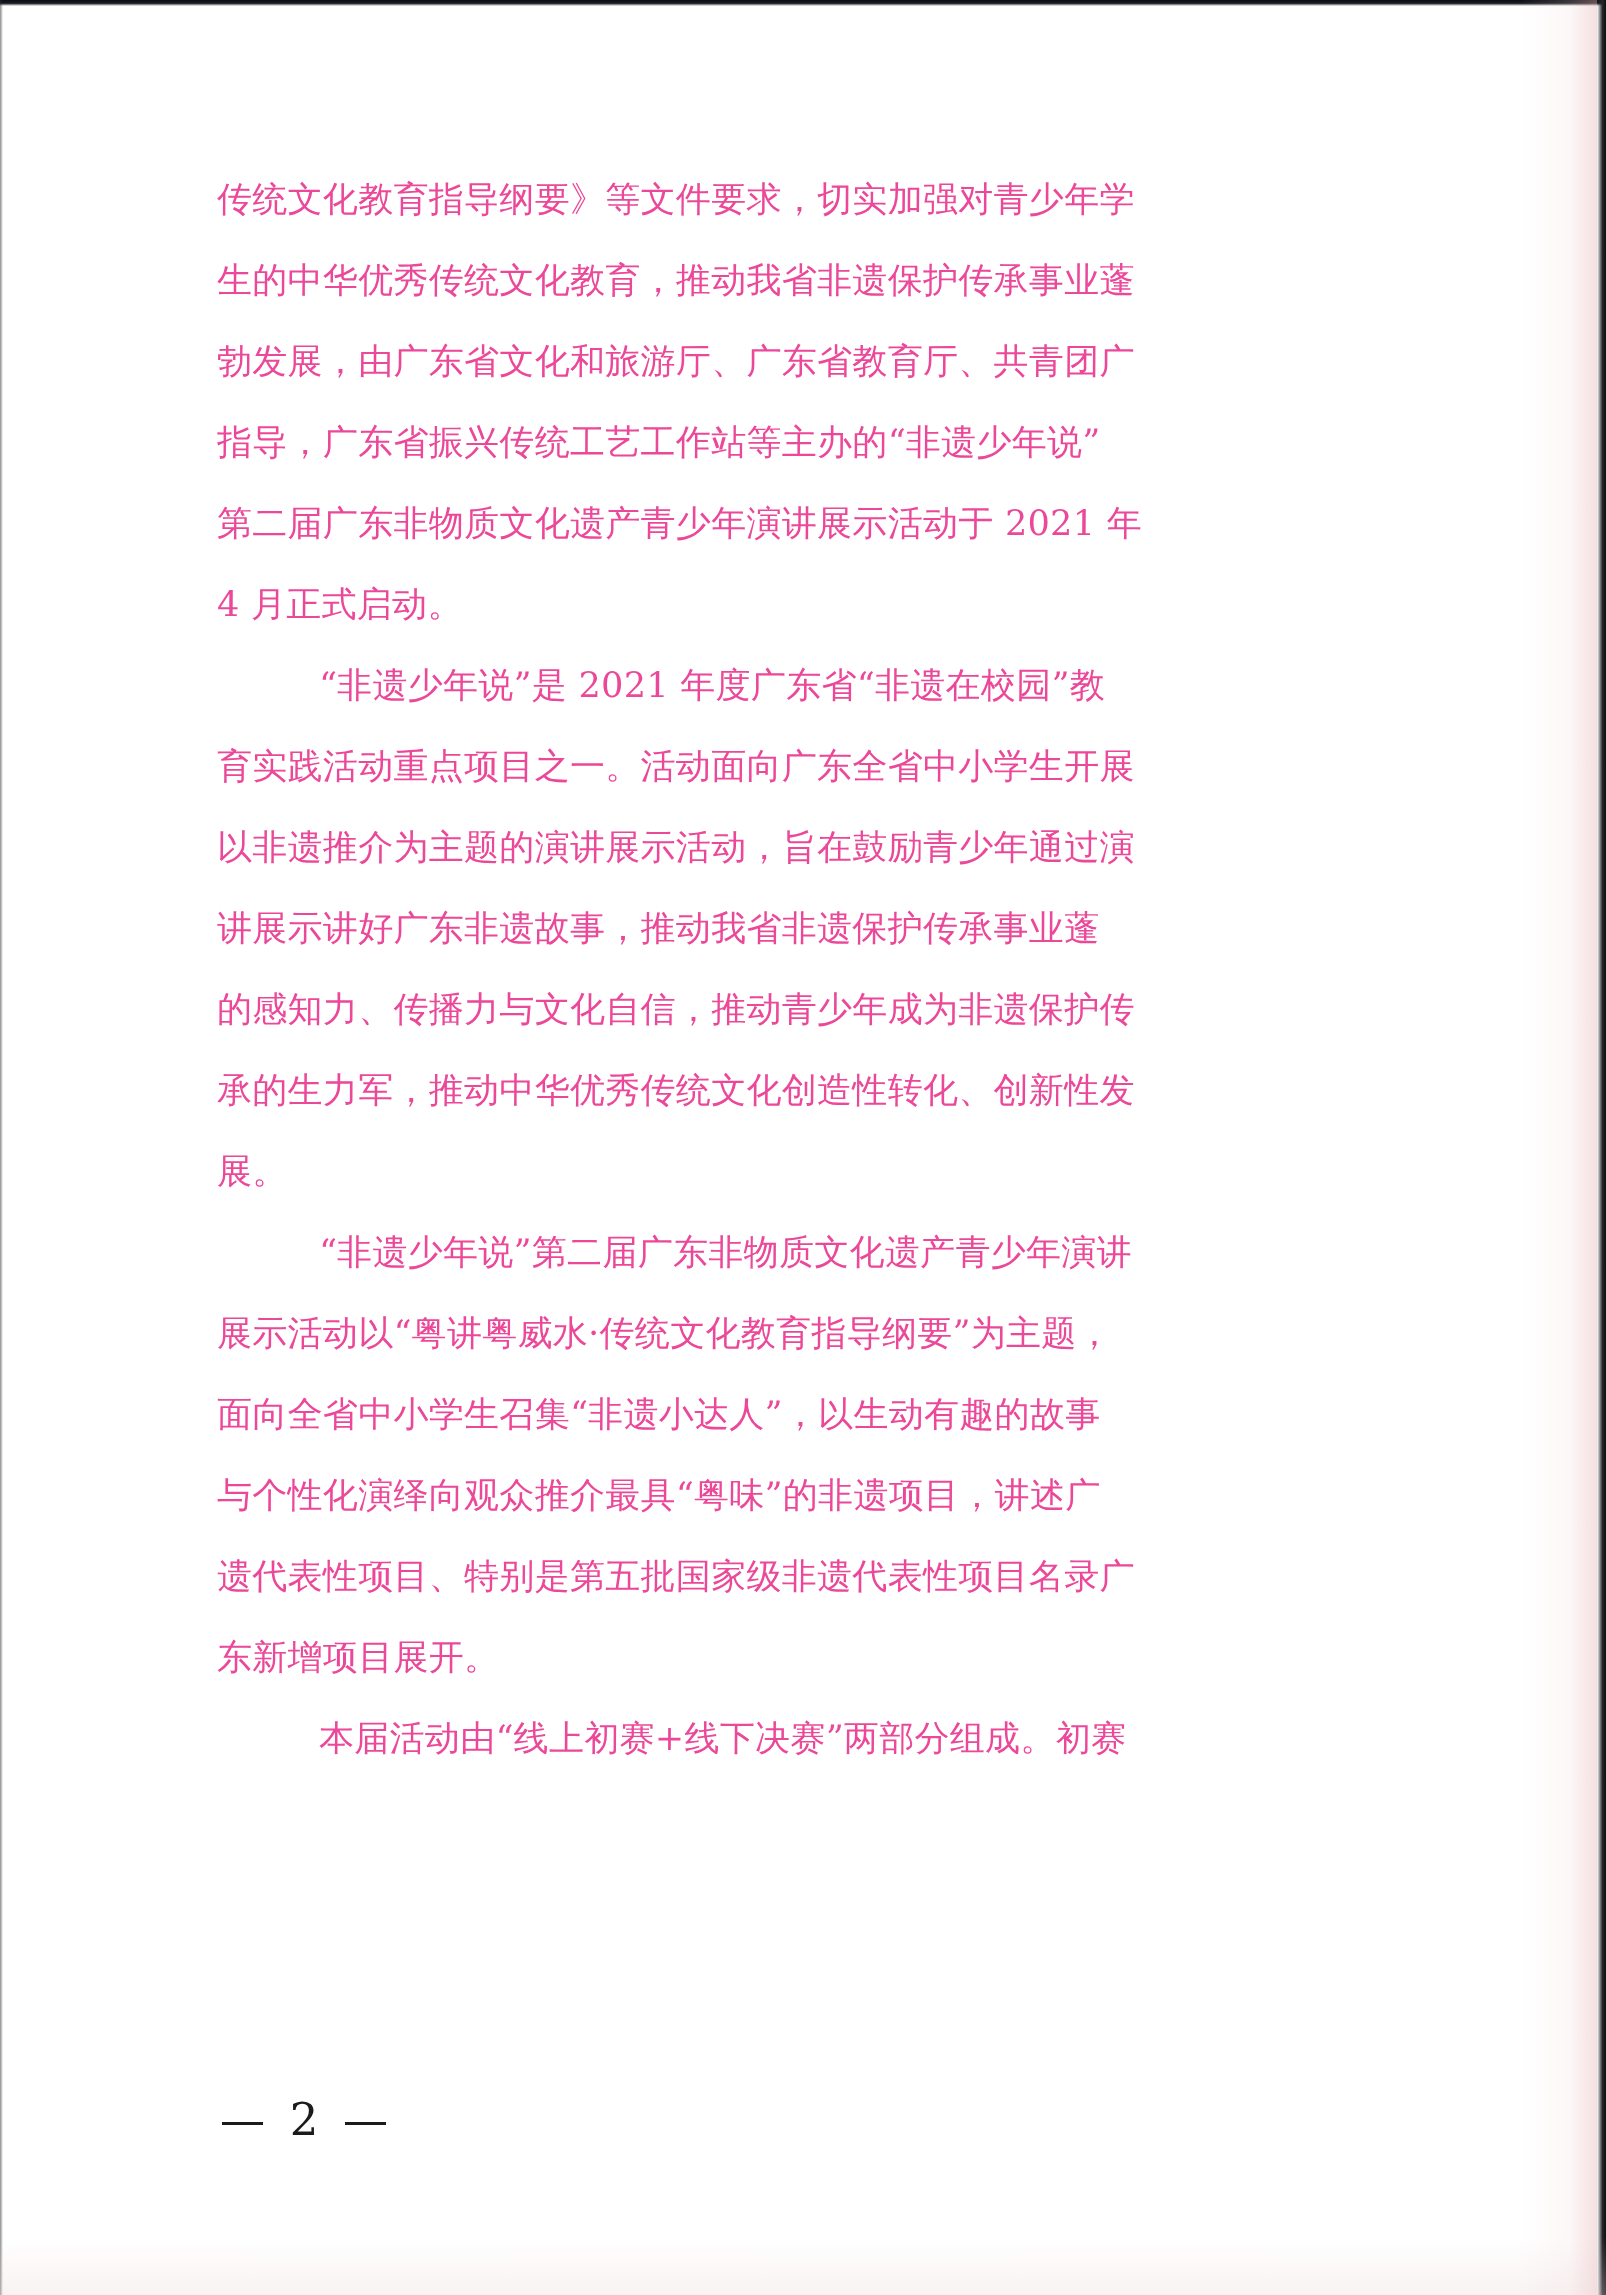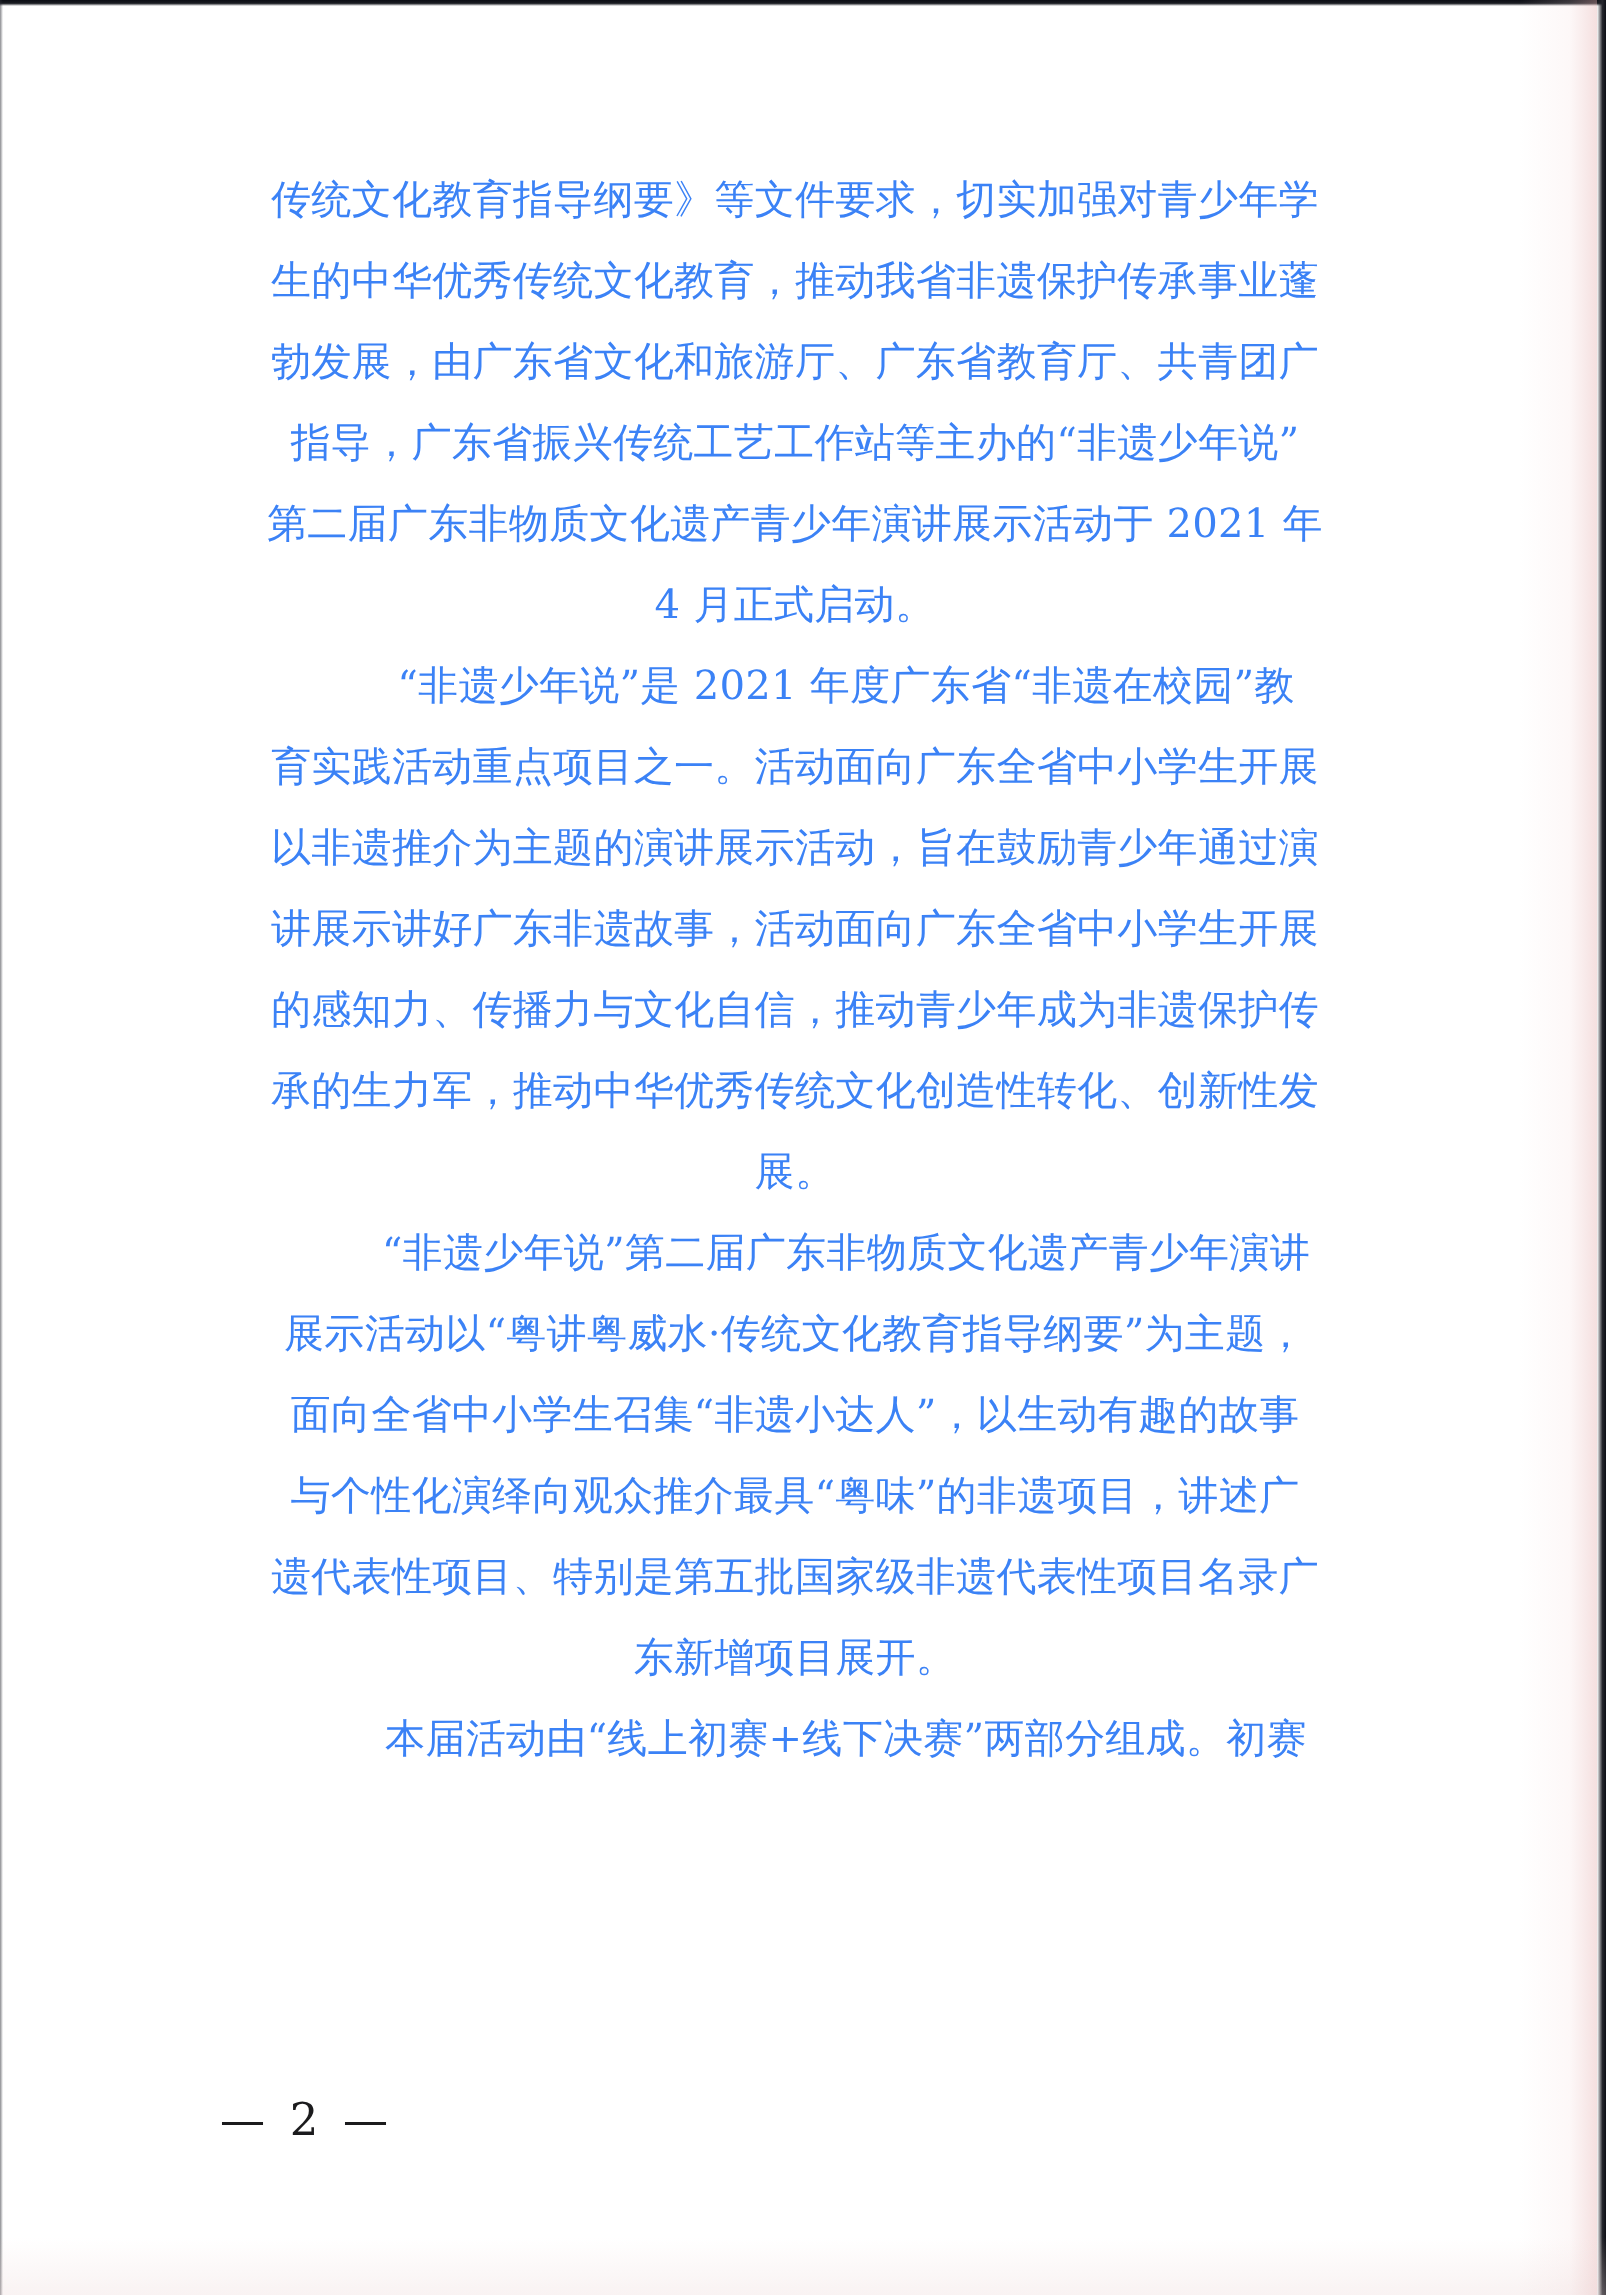--- a/index.html
+++ b/index.html
@@ -72,28 +72,27 @@
   }
 
   .para {
     margin: 0;
     padding: 0;
   }
 
   .line {
     height: 81px;
     line-height: 81px;
-    font-size: 40px;
-    color: #3b82f6;
+    font-size: 35px;
+    color: #ec4899;
     white-space: pre;
     letter-spacing: 0.3px;
     
     transform: skewX(-0.35deg);
     transform-origin: left center;
-    text-align: center;
   }
 
   .line.indent {
     padding-left: 102px;
   }
 
   
   .page-number {
     position: absolute;
     left: 220px;
@@ -124,21 +123,21 @@
       <div class="line">勃发展，由广东省文化和旅游厅、广东省教育厅、共青团广</div>
       <div class="line">指导，广东省振兴传统工艺工作站等主办的“非遗少年说”</div>
       <div class="line">第二届广东非物质文化遗产青少年演讲展示活动于 2021 年</div>
       <div class="line">4 月正式启动。</div>
     </div>
 
     <div class="para">
       <div class="line indent">“非遗少年说”是 2021 年度广东省“非遗在校园”教</div>
       <div class="line">育实践活动重点项目之一。活动面向广东全省中小学生开展</div>
       <div class="line">以非遗推介为主题的演讲展示活动，旨在鼓励青少年通过演</div>
-      <div class="line">讲展示讲好广东非遗故事，活动面向广东全省中小学生开展</div>
+      <div class="line">讲展示讲好广东非遗故事，推动我省非遗保护传承事业蓬</div>
       <div class="line">的感知力、传播力与文化自信，推动青少年成为非遗保护传</div>
       <div class="line">承的生力军，推动中华优秀传统文化创造性转化、创新性发</div>
       <div class="line">展。</div>
     </div>
 
     <div class="para">
       <div class="line indent">“非遗少年说”第二届广东非物质文化遗产青少年演讲</div>
       <div class="line">展示活动以“粤讲粤威水·传统文化教育指导纲要”为主题，</div>
       <div class="line">面向全省中小学生召集“非遗小达人”，以生动有趣的故事</div>
       <div class="line">与个性化演绎向观众推介最具“粤味”的非遗项目，讲述广</div>

